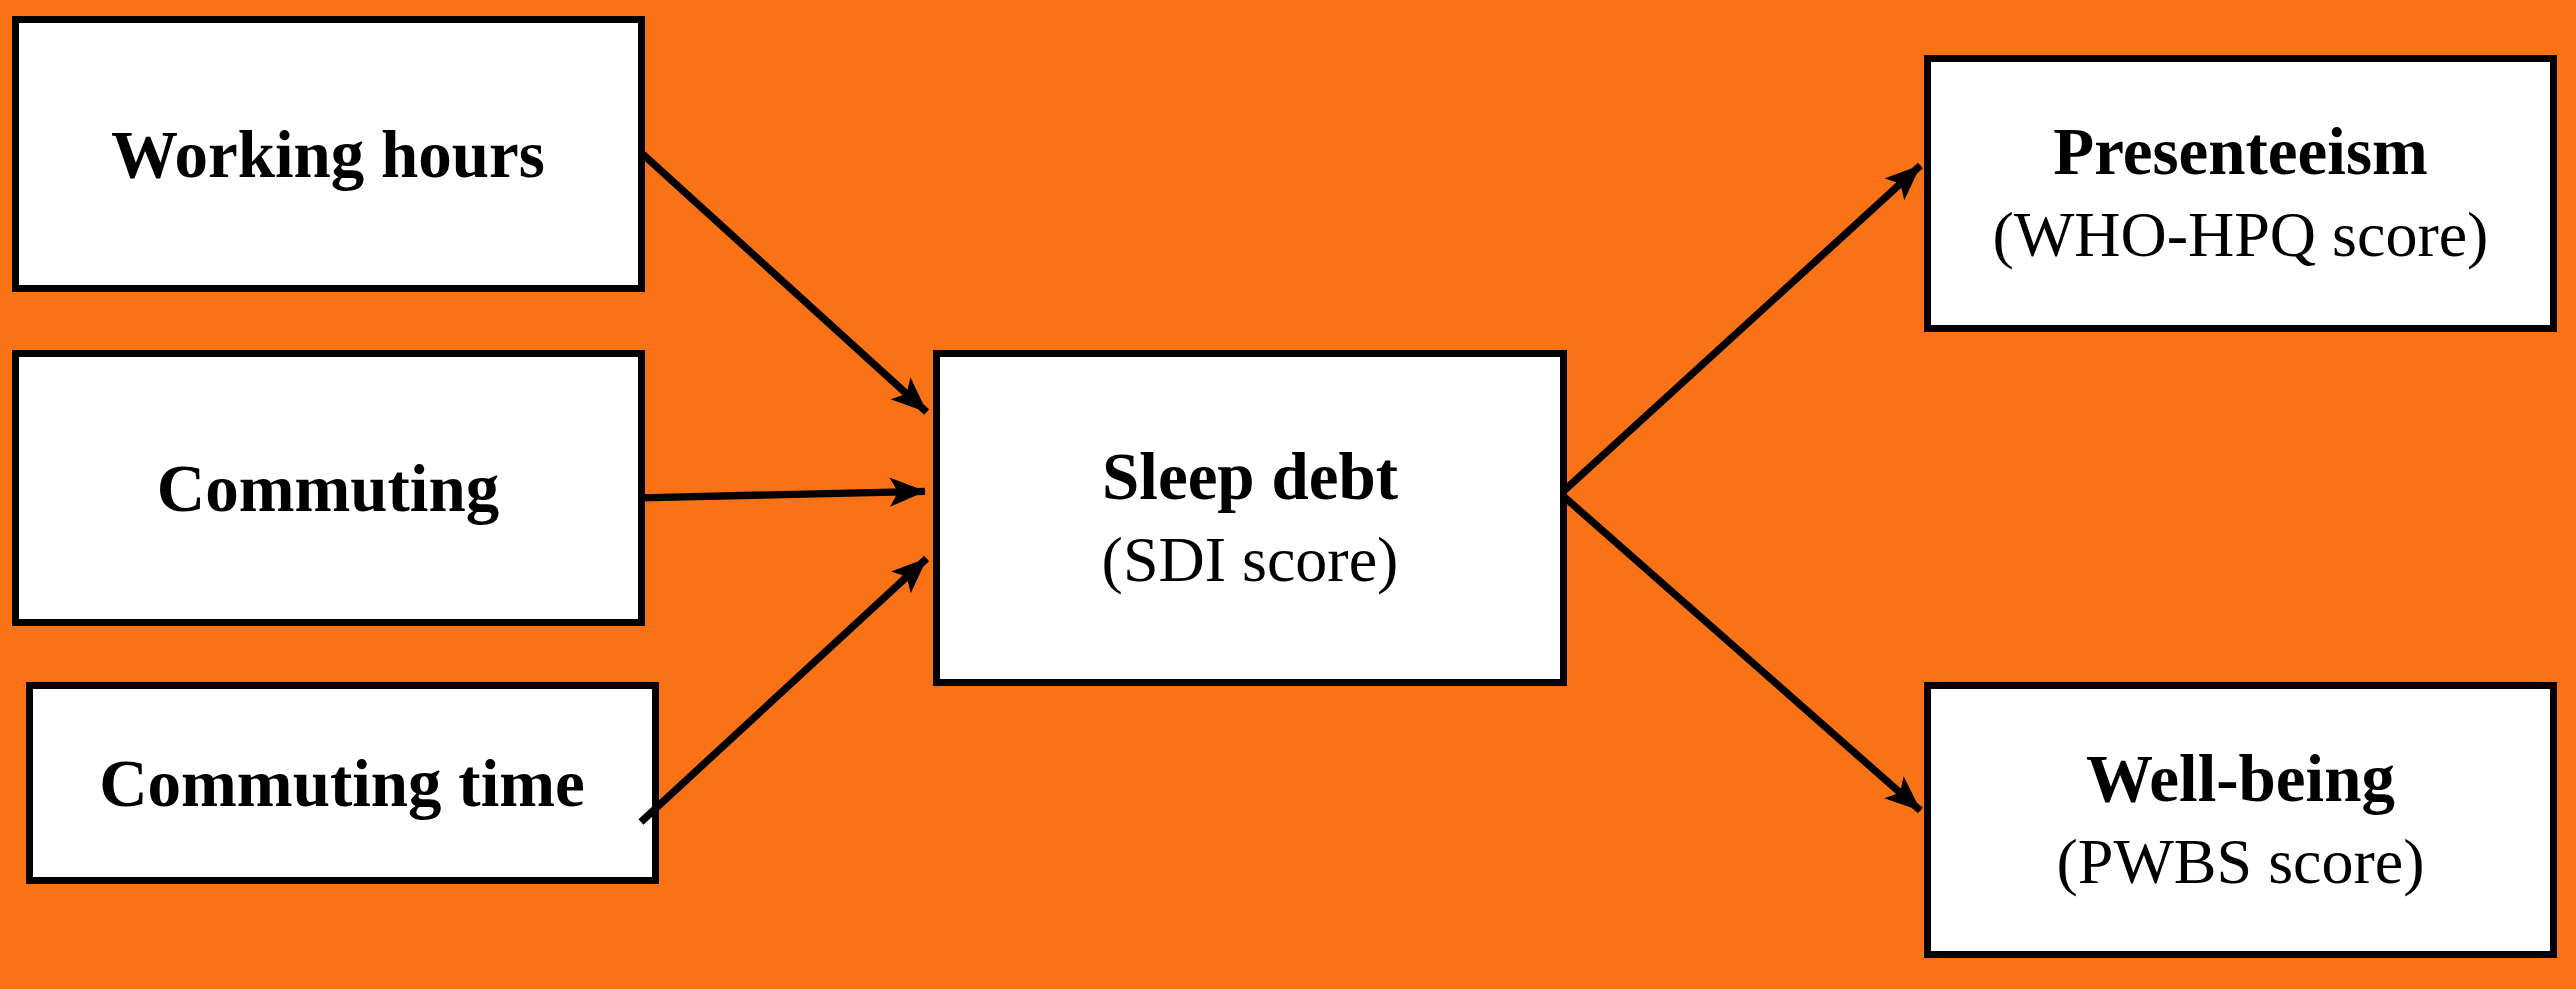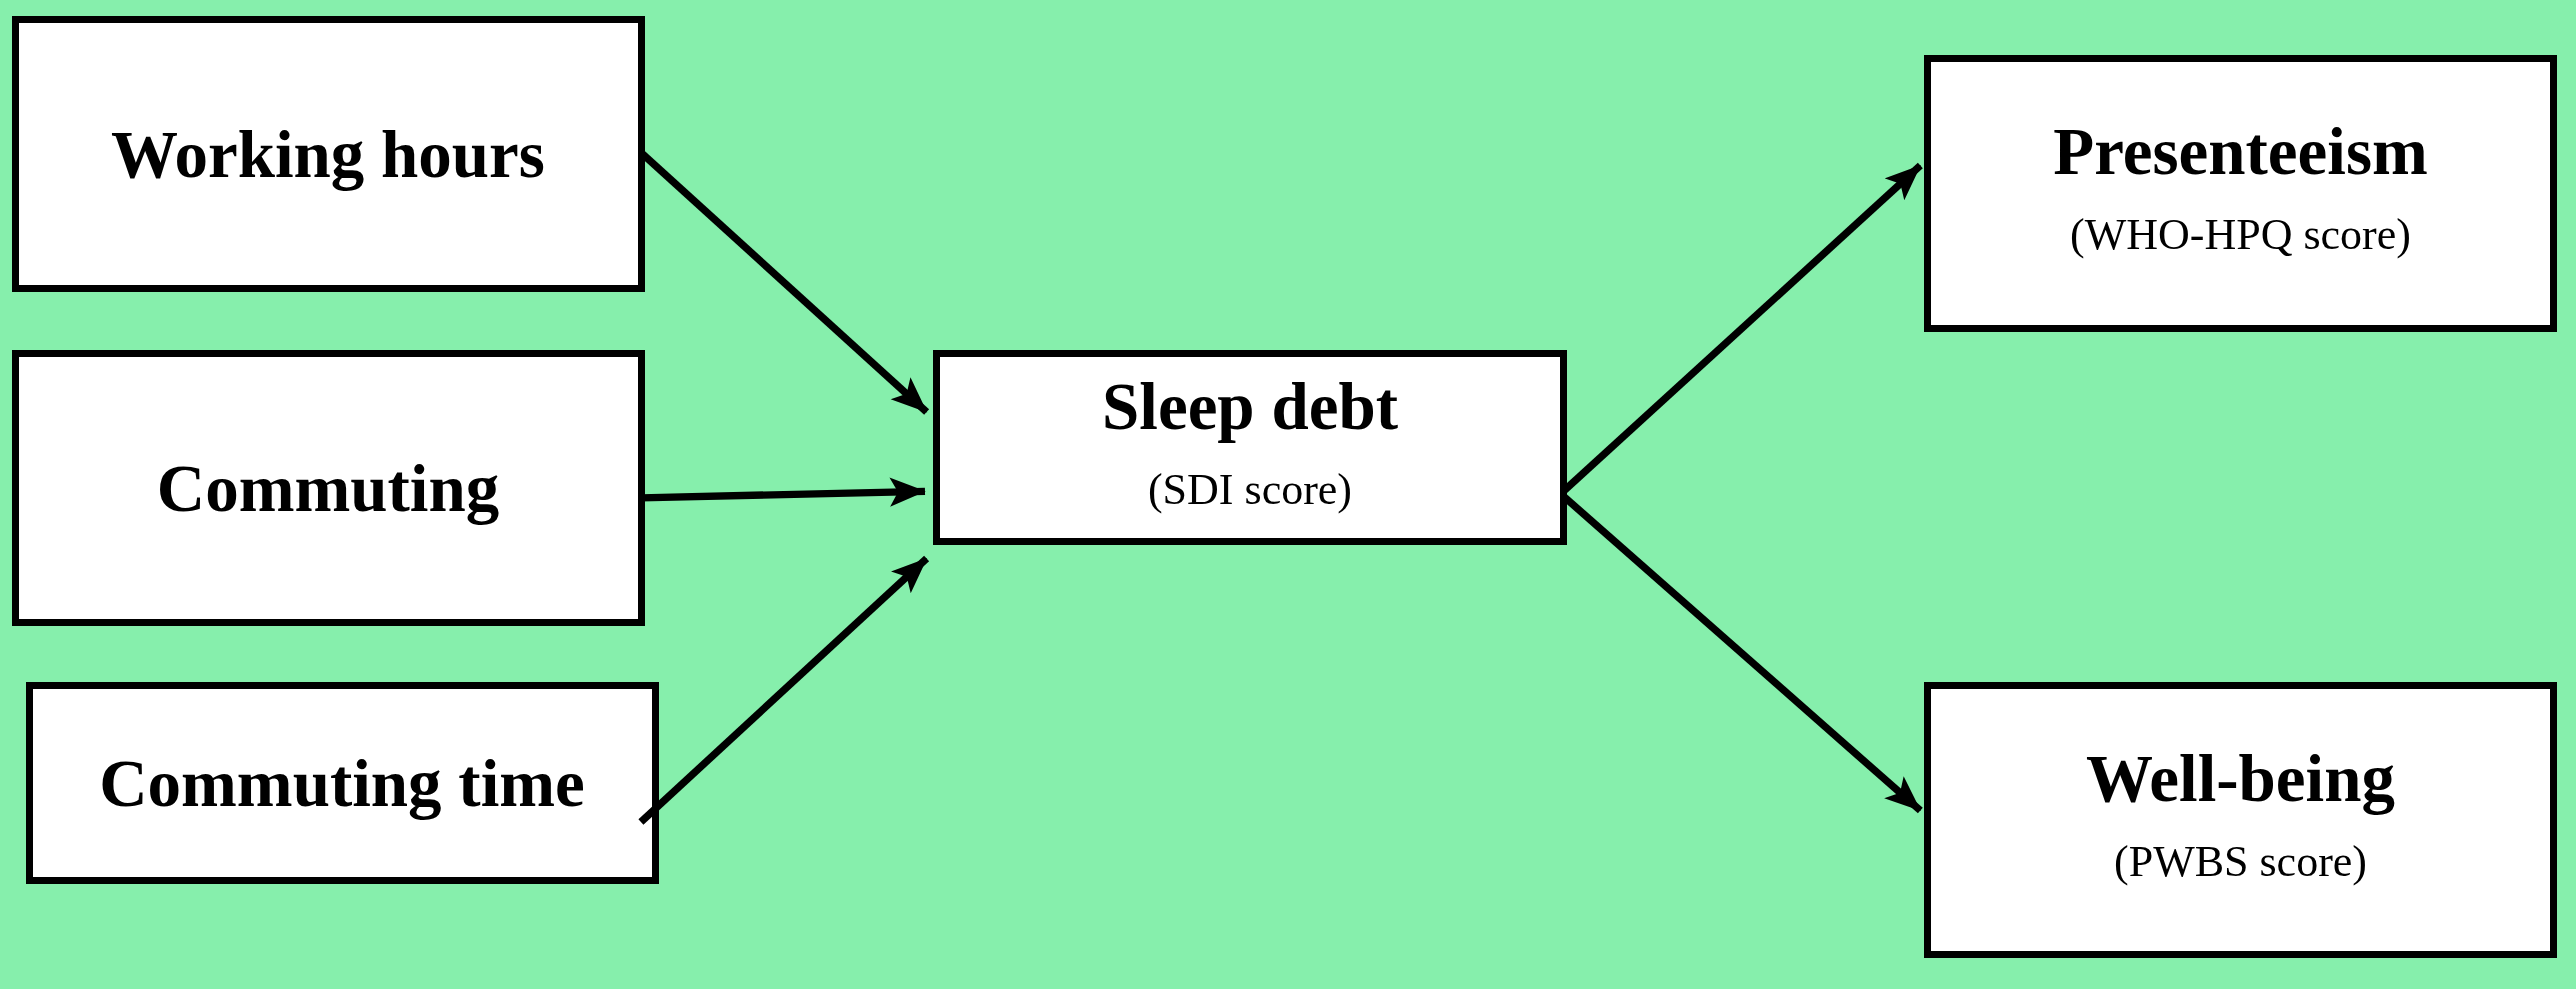--- a/index.html
+++ b/index.html
@@ -4,21 +4,21 @@
 <style>
   html, body {
     margin: 0;
     padding: 0;
     background: #ffffff;
   }
   .canvas {
     position: relative;
     width: 2576px;
     height: 990px;
-    background: #86efac;
+    background: #f97316;
     overflow: hidden;
   }
   .node {
     position: absolute;
     box-sizing: border-box;
     background: #ffffff;
     border: 7.4px solid #000000;
     display: flex;
     flex-direction: column;
     align-items: center;
@@ -28,30 +28,30 @@
     font-family: "Liberation Serif", "DejaVu Serif", serif;
   }
   .node .title {
     font-weight: bold;
     font-size: 67px;
     line-height: 83px;
     white-space: nowrap;
   }
   .node .subtitle {
     font-weight: normal;
-    font-size: 44px;
+    font-size: 64px;
     line-height: 83px;
     white-space: nowrap;
   }
   
   #node-working-hours  { left: 11.5px;   top: 16.4px;  width: 633px; height: 276px; }
   #node-workdays       { left: 11.5px;   top: 350px; width: 633px; height: 276px; }
   #node-commuting-time { left: 11.5px;   top: 682px; width: 633px; height: 202px; margin-left: 14px; }
   
-  #node-sleep-debt     { left: 933px; top: 350px; width: 634px; height: 195px; }
+  #node-sleep-debt     { left: 933px; top: 350px; width: 634px; height: 336px; }
   
   #node-presenteeism   { left: 1924px; top: 14.7px;  width: 633px; height: 277px; margin-top: 40px; }
   #node-well-being     { left: 1924px; top: 682px; width: 633px; height: 276px; font-family: Liberation Serif, serif; }
 
   .arrows {
     position: absolute;
     left: 0;
     top: 0;
     pointer-events: none;
   }

